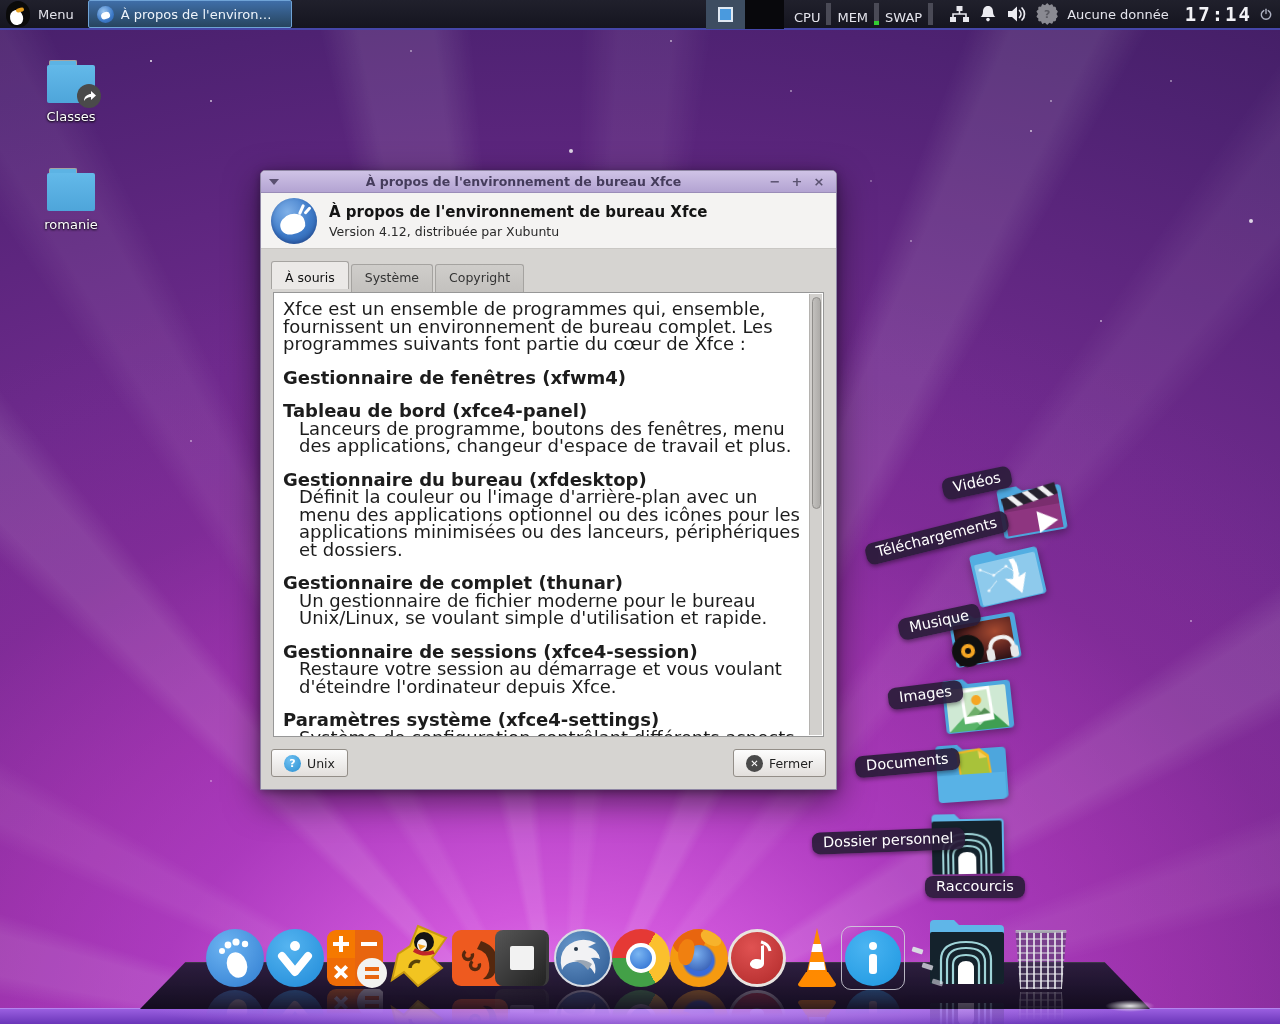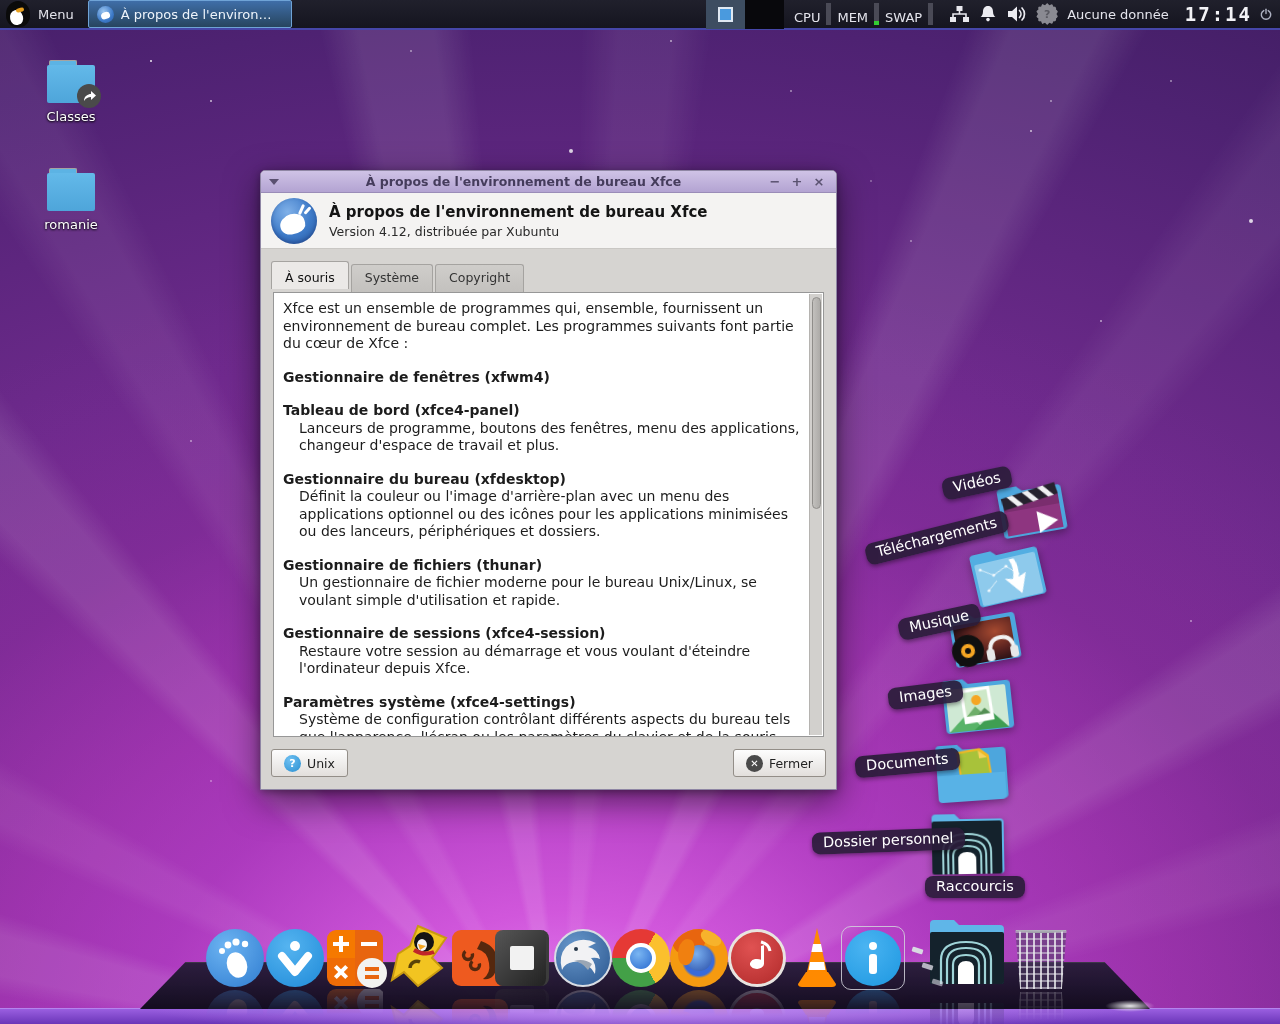--- a/index.html
+++ b/index.html
@@ -76,21 +76,21 @@
   .xfce-logo .mouse { position:absolute; left:9px; top:16px; width:25px; height:20px; background:#fff; border-radius:65% 60% 50% 55%; transform:rotate(-16deg); }
   .xfce-logo .wk1,.xfce-logo .wk2 { position:absolute; background:#fff; border-radius:2px; }
   .xfce-logo .wk1 { width:3px; height:11px; left:29px; top:6px; transform:rotate(24deg); }
   .xfce-logo .wk2 { width:3px; height:9px; left:35px; top:8px; transform:rotate(42deg); }
   #hdr-title { font-size:15px; font-weight:bold; color:#141414; }
   #hdr-sub { font-size:12.5px; color:#2a2a2a; margin-top:3px; }
   #tabs { display:flex; gap:2px; padding:15px 0 0 10px; height:43px; }
   .tab { padding:5px 13px 6px; font-size:12.5px; color:#333; background:linear-gradient(180deg,#cfcdca,#c3c1be); border:1px solid #a5a3a0; border-bottom:none; border-radius:3px 3px 0 0; }
   .tab.active { background:#ebe9e7; color:#111; position:relative; top:-3px; padding-top:8px; }
   #content-frame { position:absolute; left:12px; right:12px; top:121px; bottom:52px; background:#fff; border:1px solid #979797; }
-  #text-scroll { position:absolute; inset:0 14px 0 0; overflow:hidden; padding:7px 4px 0 9px; font-size:14px; line-height:17.5px; color:#1c1c1c; }
+  #text-scroll { position:absolute; inset:0 14px 0 0; overflow:hidden; padding:7px 4px 0 9px; font-size:18px; line-height:17.5px; color:#1c1c1c; }
   .sect { margin-top:16px; }
   .sect .s-title { font-weight:bold; }
   .sect .s-desc { padding-left:16px; }
   #vscroll { position:absolute; top:1px; right:1px; bottom:1px; width:13px; background:#d2d0cd; border-left:1px solid #b5b3b0; }
   #vthumb { position:absolute; top:3px; left:1.5px; width:9px; height:48%; background:linear-gradient(90deg,#c2c0bd,#adaba8); border:1px solid #8f8d8a; border-radius:5px; }
   #btn-row { position:absolute; left:0; right:0; bottom:0; height:52px; display:flex; align-items:center; justify-content:space-between; padding:0 10px; }
   .dlg-btn { display:flex; align-items:center; gap:6px; height:28px; padding:0 12px; font-size:12.5px; color:#222;
       background:linear-gradient(180deg,#fdfdfd,#e2dfdc); border:1px solid #938e88; border-radius:3px; }
   .help-badge { width:17px; height:17px; border-radius:50%; background:radial-gradient(circle at 35% 30%,#6ec0f2,#2a8fd0); color:#fff; font-size:11px; font-weight:bold; display:flex; align-items:center; justify-content:center; }
   .close-badge { width:17px; height:17px; border-radius:50%; background:#4a4a4a; color:#fff; font-size:10px; font-weight:bold; display:flex; align-items:center; justify-content:center; }
@@ -260,21 +260,21 @@
       </div>
       <div class="sect">
         <div class="s-title">Tableau de bord (xfce4-panel)</div>
         <div class="s-desc">Lanceurs de programme, boutons des fenêtres, menu des applications, changeur d'espace de travail et plus.</div>
       </div>
       <div class="sect">
         <div class="s-title">Gestionnaire du bureau (xfdesktop)</div>
         <div class="s-desc">Définit la couleur ou l'image d'arrière-plan avec un menu des applications optionnel ou des icônes pour les applications minimisées ou des lanceurs, périphériques et dossiers.</div>
       </div>
       <div class="sect">
-        <div class="s-title">Gestionnaire de fichiers  (thunar)</div>
+        <div class="s-title">Gestionnaire de complet  (thunar)</div>
         <div class="s-desc">Un gestionnaire de fichier moderne pour le bureau Unix/Linux, se voulant simple d'utilisation et rapide.</div>
       </div>
       <div class="sect">
         <div class="s-title">Gestionnaire de sessions (xfce4-session)</div>
         <div class="s-desc">Restaure votre session au démarrage et vous voulant d'éteindre l'ordinateur depuis Xfce.</div>
       </div>
       <div class="sect">
         <div class="s-title">Paramètres système (xfce4-settings)</div>
         <div class="s-desc">Système de configuration contrôlant différents aspects du bureau tels que l'apparence, l'écran ou les paramètres du clavier et de la souris.</div>
       </div>

